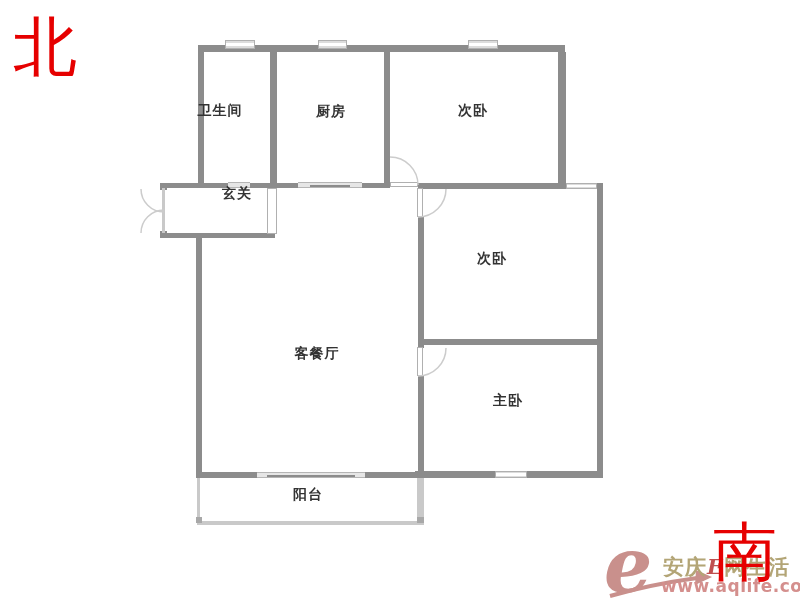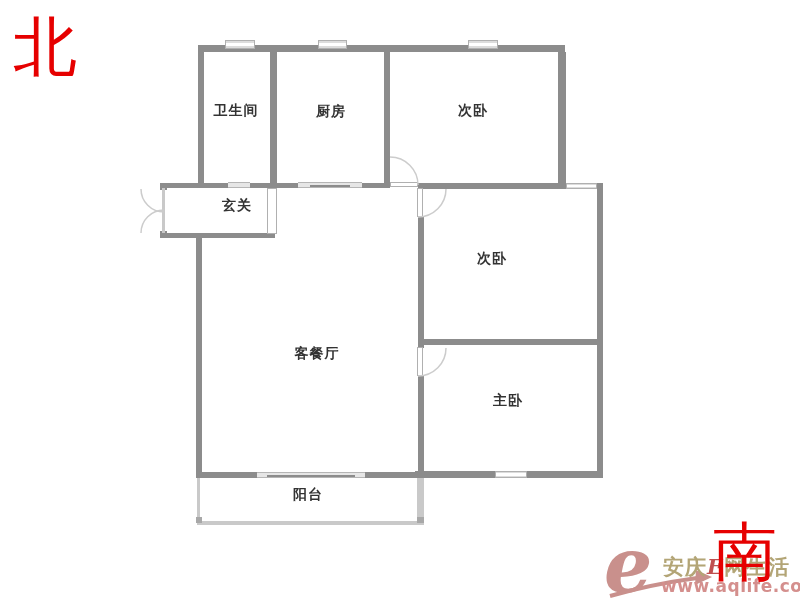--- a/index.html
+++ b/index.html
@@ -91,24 +91,24 @@
   <div class="panel" style="left:267px;top:188px;width:10px;height:46px;"></div>
 
   <svg id="arc-layer" width="800" height="600" viewBox="0 0 800 600">
     <path class="door-arc" d="M141,189 A23,23 0 0 0 164,212"></path>
     <path class="door-arc" d="M141,233 A23,23 0 0 1 164,210"></path>
     <path class="door-arc" d="M390,157 A28,28 0 0 1 418,185"></path>
     <path class="door-arc" d="M446,189 A28,28 0 0 1 418,217"></path>
     <path class="door-arc" d="M446,348 A28,28 0 0 1 418,376"></path>
   </svg>
 
-  <div class="room-label" style="left:236px;top:111px;">卫生间</div>
+  <div class="room-label" style="left:220px;top:111px;">卫生间</div>
   <div class="room-label" style="left:331px;top:112px;">厨房</div>
   <div class="room-label" style="left:473px;top:111px;">次卧</div>
-  <div class="room-label" style="left:237px;top:206px;">玄关</div>
+  <div class="room-label" style="left:237px;top:194px;">玄关</div>
   <div class="room-label" style="left:492px;top:259px;">次卧</div>
   <div class="room-label" style="left:317px;top:354px;">客餐厅</div>
   <div class="room-label" style="left:508px;top:401px;">主卧</div>
   <div class="room-label" style="left:308px;top:495px;">阳台</div>
 
   <div>
     <span class="wm-logo">e</span>
     <svg id="swoosh" width="800" height="600" viewBox="0 0 800 600">
       <path d="M610,596 C645,586 668,582 697,578"></path>
       <polygon points="696,570 712,577 695,585"></polygon>

